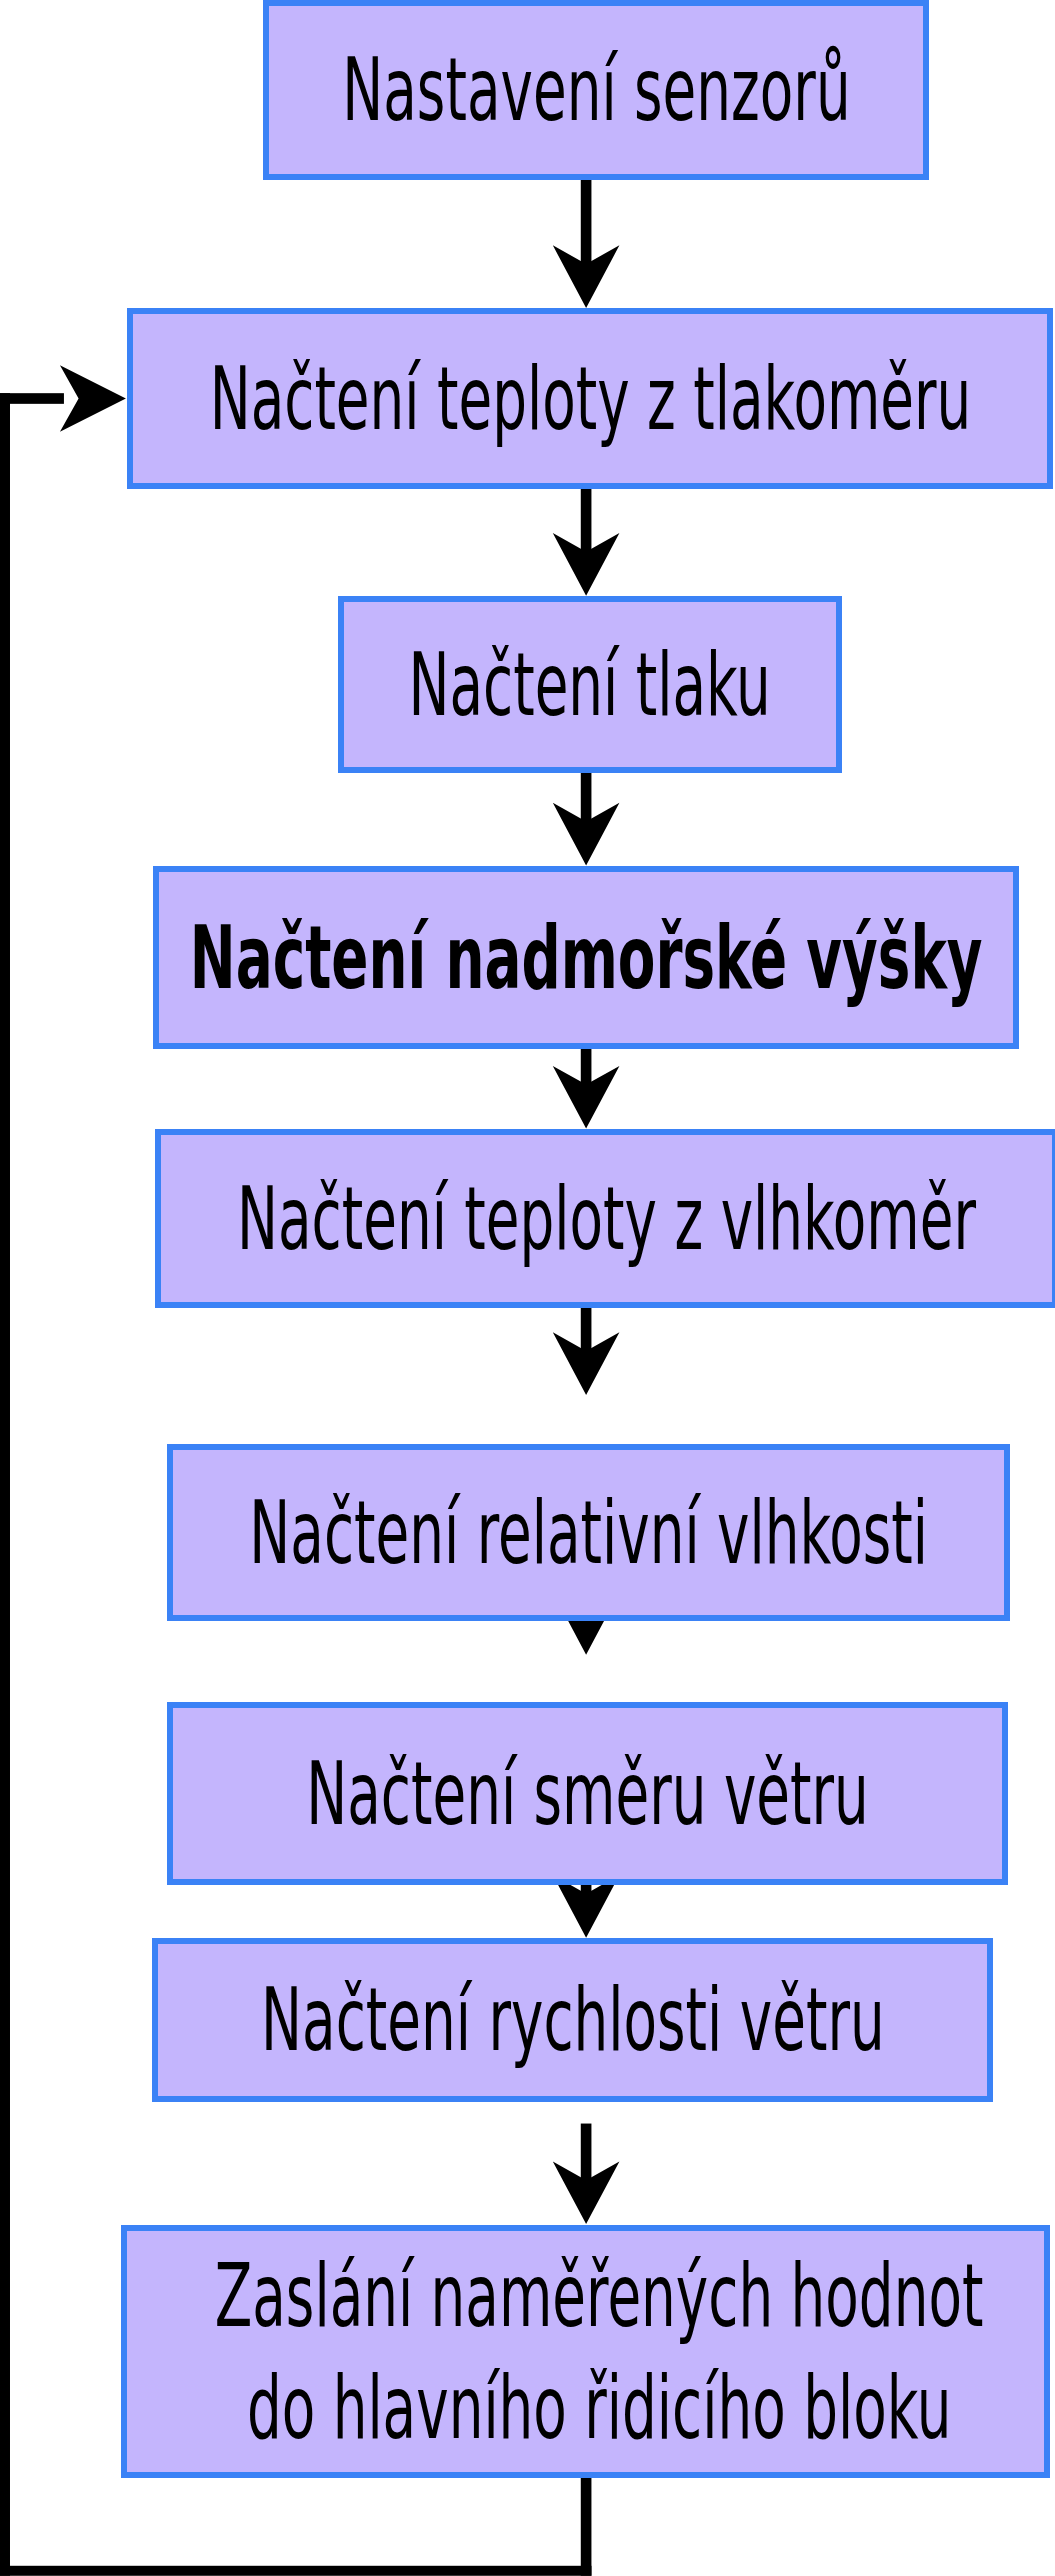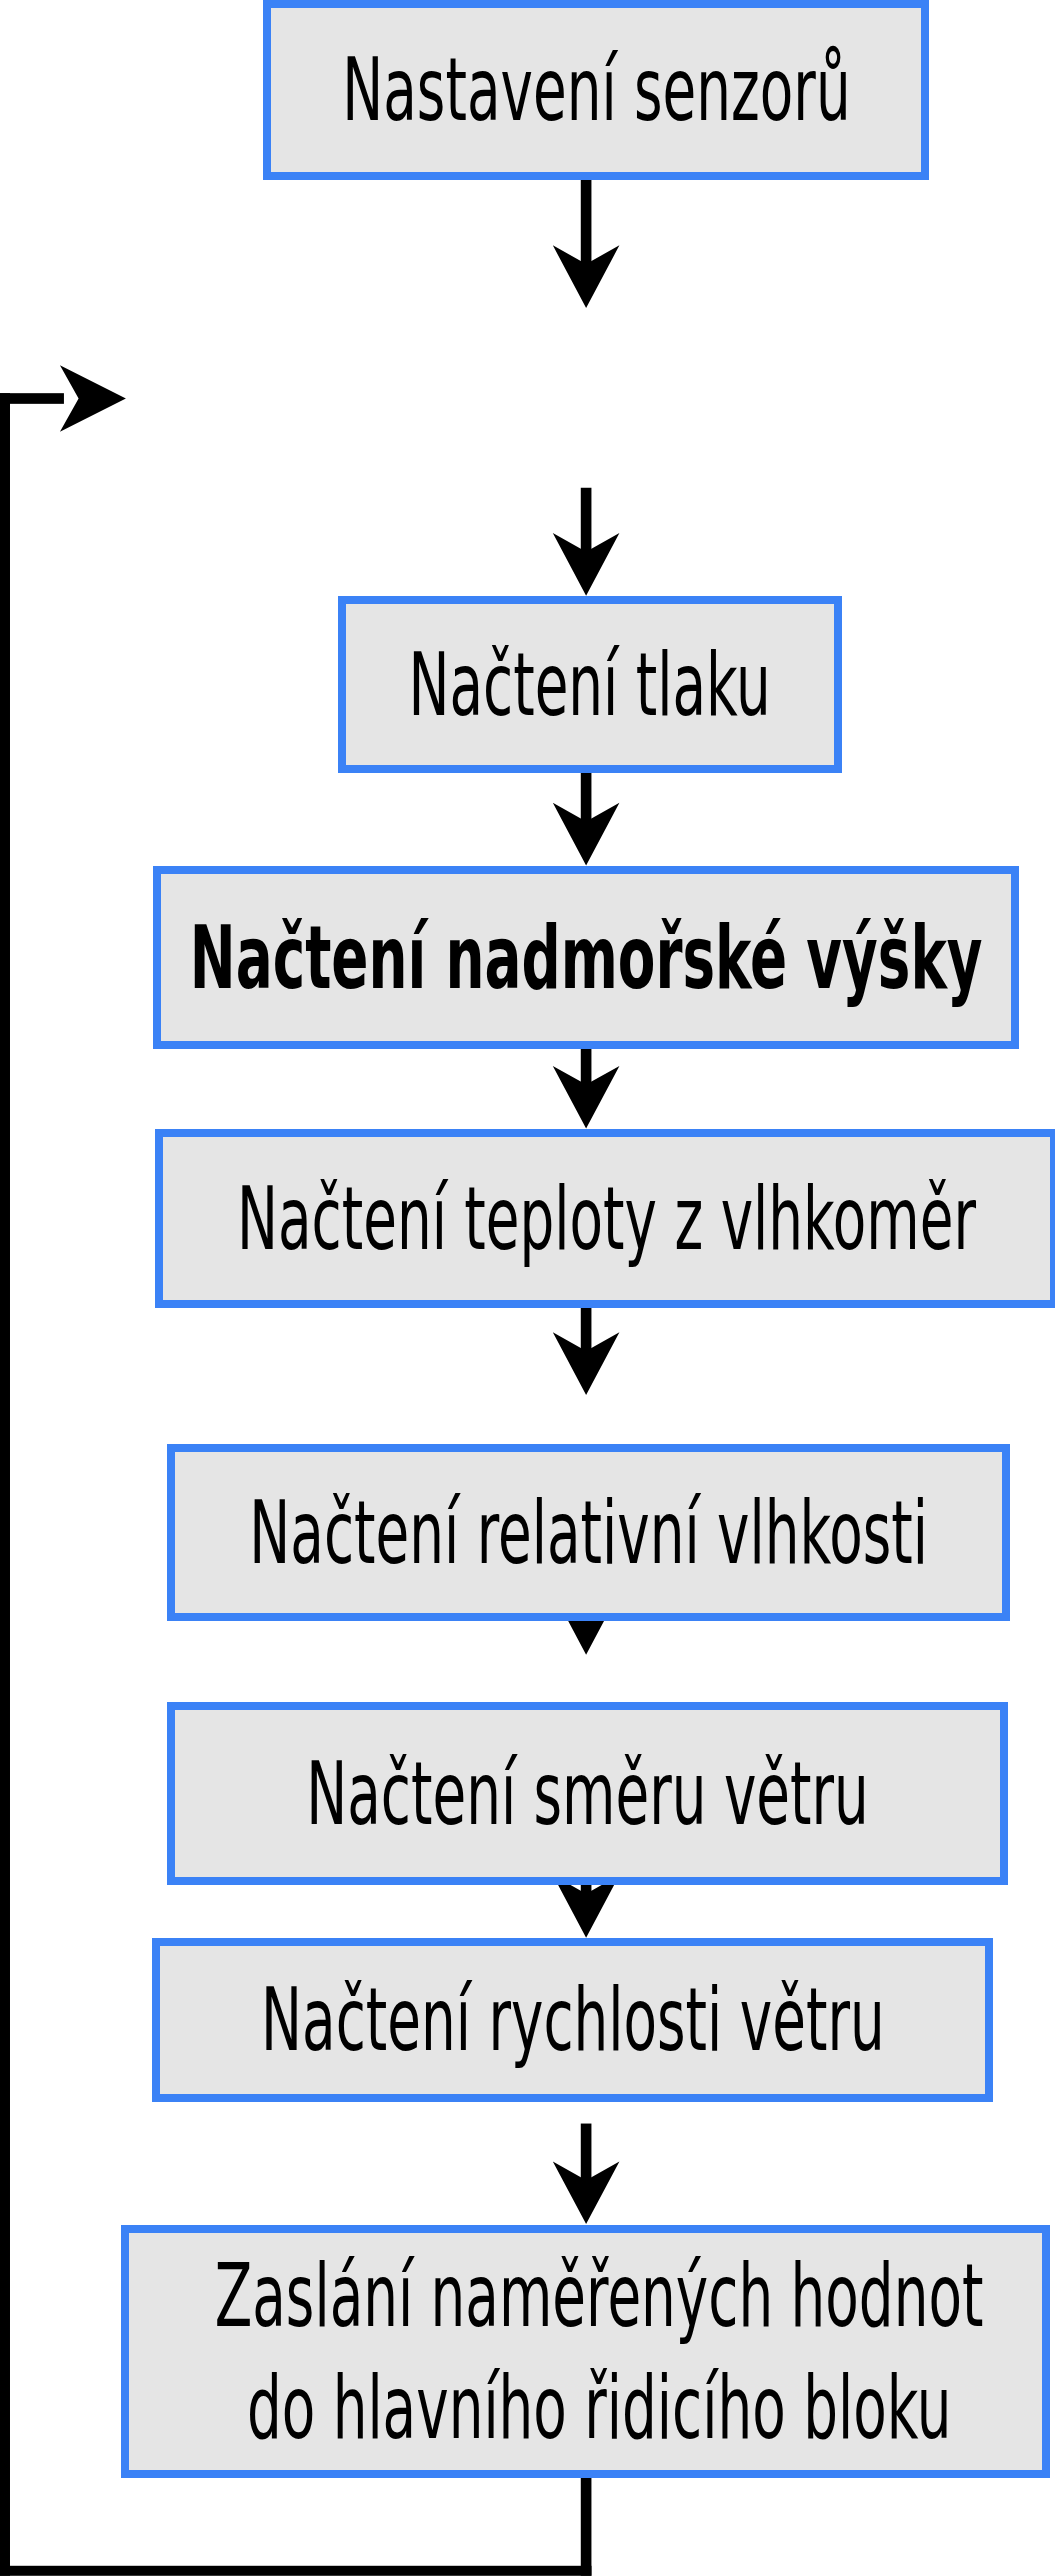--- a/index.html
+++ b/index.html
@@ -23,22 +23,22 @@
     height: 2576px;
   }
   #connector-layer rect,
   #connector-layer polygon {
     fill: #000000;
     stroke: none;
   }
   .node {
     position: absolute;
     box-sizing: border-box;
-    background: #e5e5e5;
-    border: 8px solid #3b82f6;
+    background: #c4b5fd;
+    border: 6px solid #3b82f6;
     display: flex;
     flex-direction: column;
     align-items: center;
     justify-content: center;
     text-align: center;
   }
   .lbl {
     display: block;
     color: #000000;
     font-size: 87px;
@@ -112,20 +112,23 @@
       <rect x="0" y="590" width="96" height="16"></rect>
       <polygon points="90,548 118,598 90,648 189,598"></polygon>
     </g>
 
   </svg>
 
   <div class="node" id="n1">
     <span class="lbl">Nastavení senzorů</span>
   </div>
 
+  <div class="node" id="n2">
+    <span class="lbl">Načtení teploty z tlakoměru</span>
+  </div>
 
   <div class="node" id="n3">
     <span class="lbl">Načtení tlaku</span>
   </div>
 
   <div class="node" id="n4">
     <span class="lbl">Načtení nadmořské výšky</span>
   </div>
 
   <div class="node" id="n5">

